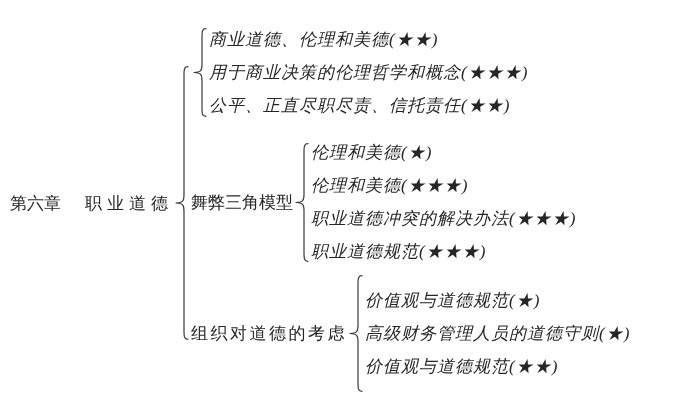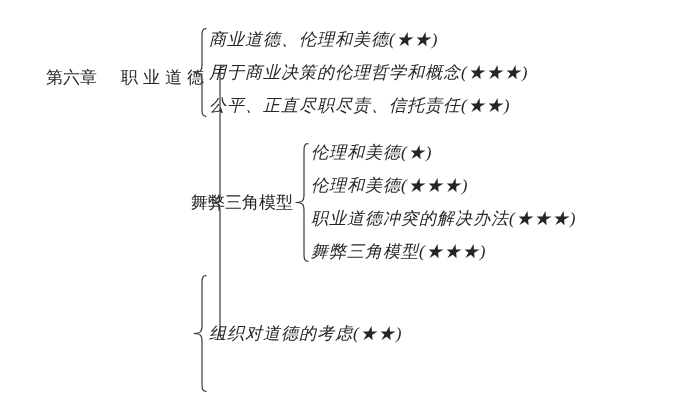--- a/index.html
+++ b/index.html
@@ -6,21 +6,21 @@
   .page{
     position:relative;
     width:686px;height:409px;
     background:#ffffff;
     overflow:hidden;
     font-family:"Liberation Serif","DejaVu Serif",serif;
     color:#262626;
   }
   .root-row{
     position:absolute;left:10px;top:66px;height:274px;
-    display:flex;margin-left:36px;
+    display:flex;align-items:center;
   }
   .chapter{font-size:17px;white-space:nowrap;}
   .ctitle{margin-left:24px;letter-spacing:5px;}
   .group{
     position:absolute;left:191px;
     display:flex;align-items:center;
   }
   .g1{top:23px;}
   .g2{top:136px;}
   .g3{top:275px;}
@@ -60,26 +60,29 @@
 
   <div class="group g2">
     <div class="blabel">舞弊三角模型</div>
     <svg class="brace" viewBox="0 0 14 119" width="14" height="119">
         <path d="M 13 0.7 C 9.5 0.7 9 2.5 9 9 L 9 51.5 C 9 57.5 8 59 1 59.5 C 8 60 9 61.5 9 67.5 L 9 110 C 9 116.5 9.5 118.3 13 118.3" fill="none" stroke="#3a3a3a" stroke-width="1.2" stroke-linecap="round" stroke-linejoin="round"></path>
       </svg>
     <div class="items">
       <div class="row">伦理和美德(★)</div>
       <div class="row">伦理和美德(★★★)</div>
       <div class="row">职业道德冲突的解决办法(★★★)</div>
-      <div class="row">舞弊三角模型(★★★)</div>
+      <div class="row">职业道德规范(★★★)</div>
     </div>
   </div>
 
   <div class="group g3">
+    <div class="blabel">组织对道德的考虑</div>
     <svg class="brace" viewBox="0 0 14 117" width="14" height="117">
         <path d="M 13 0.7 C 9.5 0.7 9 2.5 9 9 L 9 50.5 C 9 56.5 8 58 1 58.5 C 8 59 9 60.5 9 66.5 L 9 108 C 9 114.5 9.5 116.3 13 116.3" fill="none" stroke="#3a3a3a" stroke-width="1.2" stroke-linecap="round" stroke-linejoin="round"></path>
       </svg>
     <div class="items">
-      <div class="row">组织对道德的考虑(★★)</div>
+      <div class="row">价值观与道德规范(★)</div>
+      <div class="row">高级财务管理人员的道德守则(★)</div>
+      <div class="row">价值观与道德规范(★★)</div>
     </div>
   </div>
 
 </div>
 
 </body></html>

